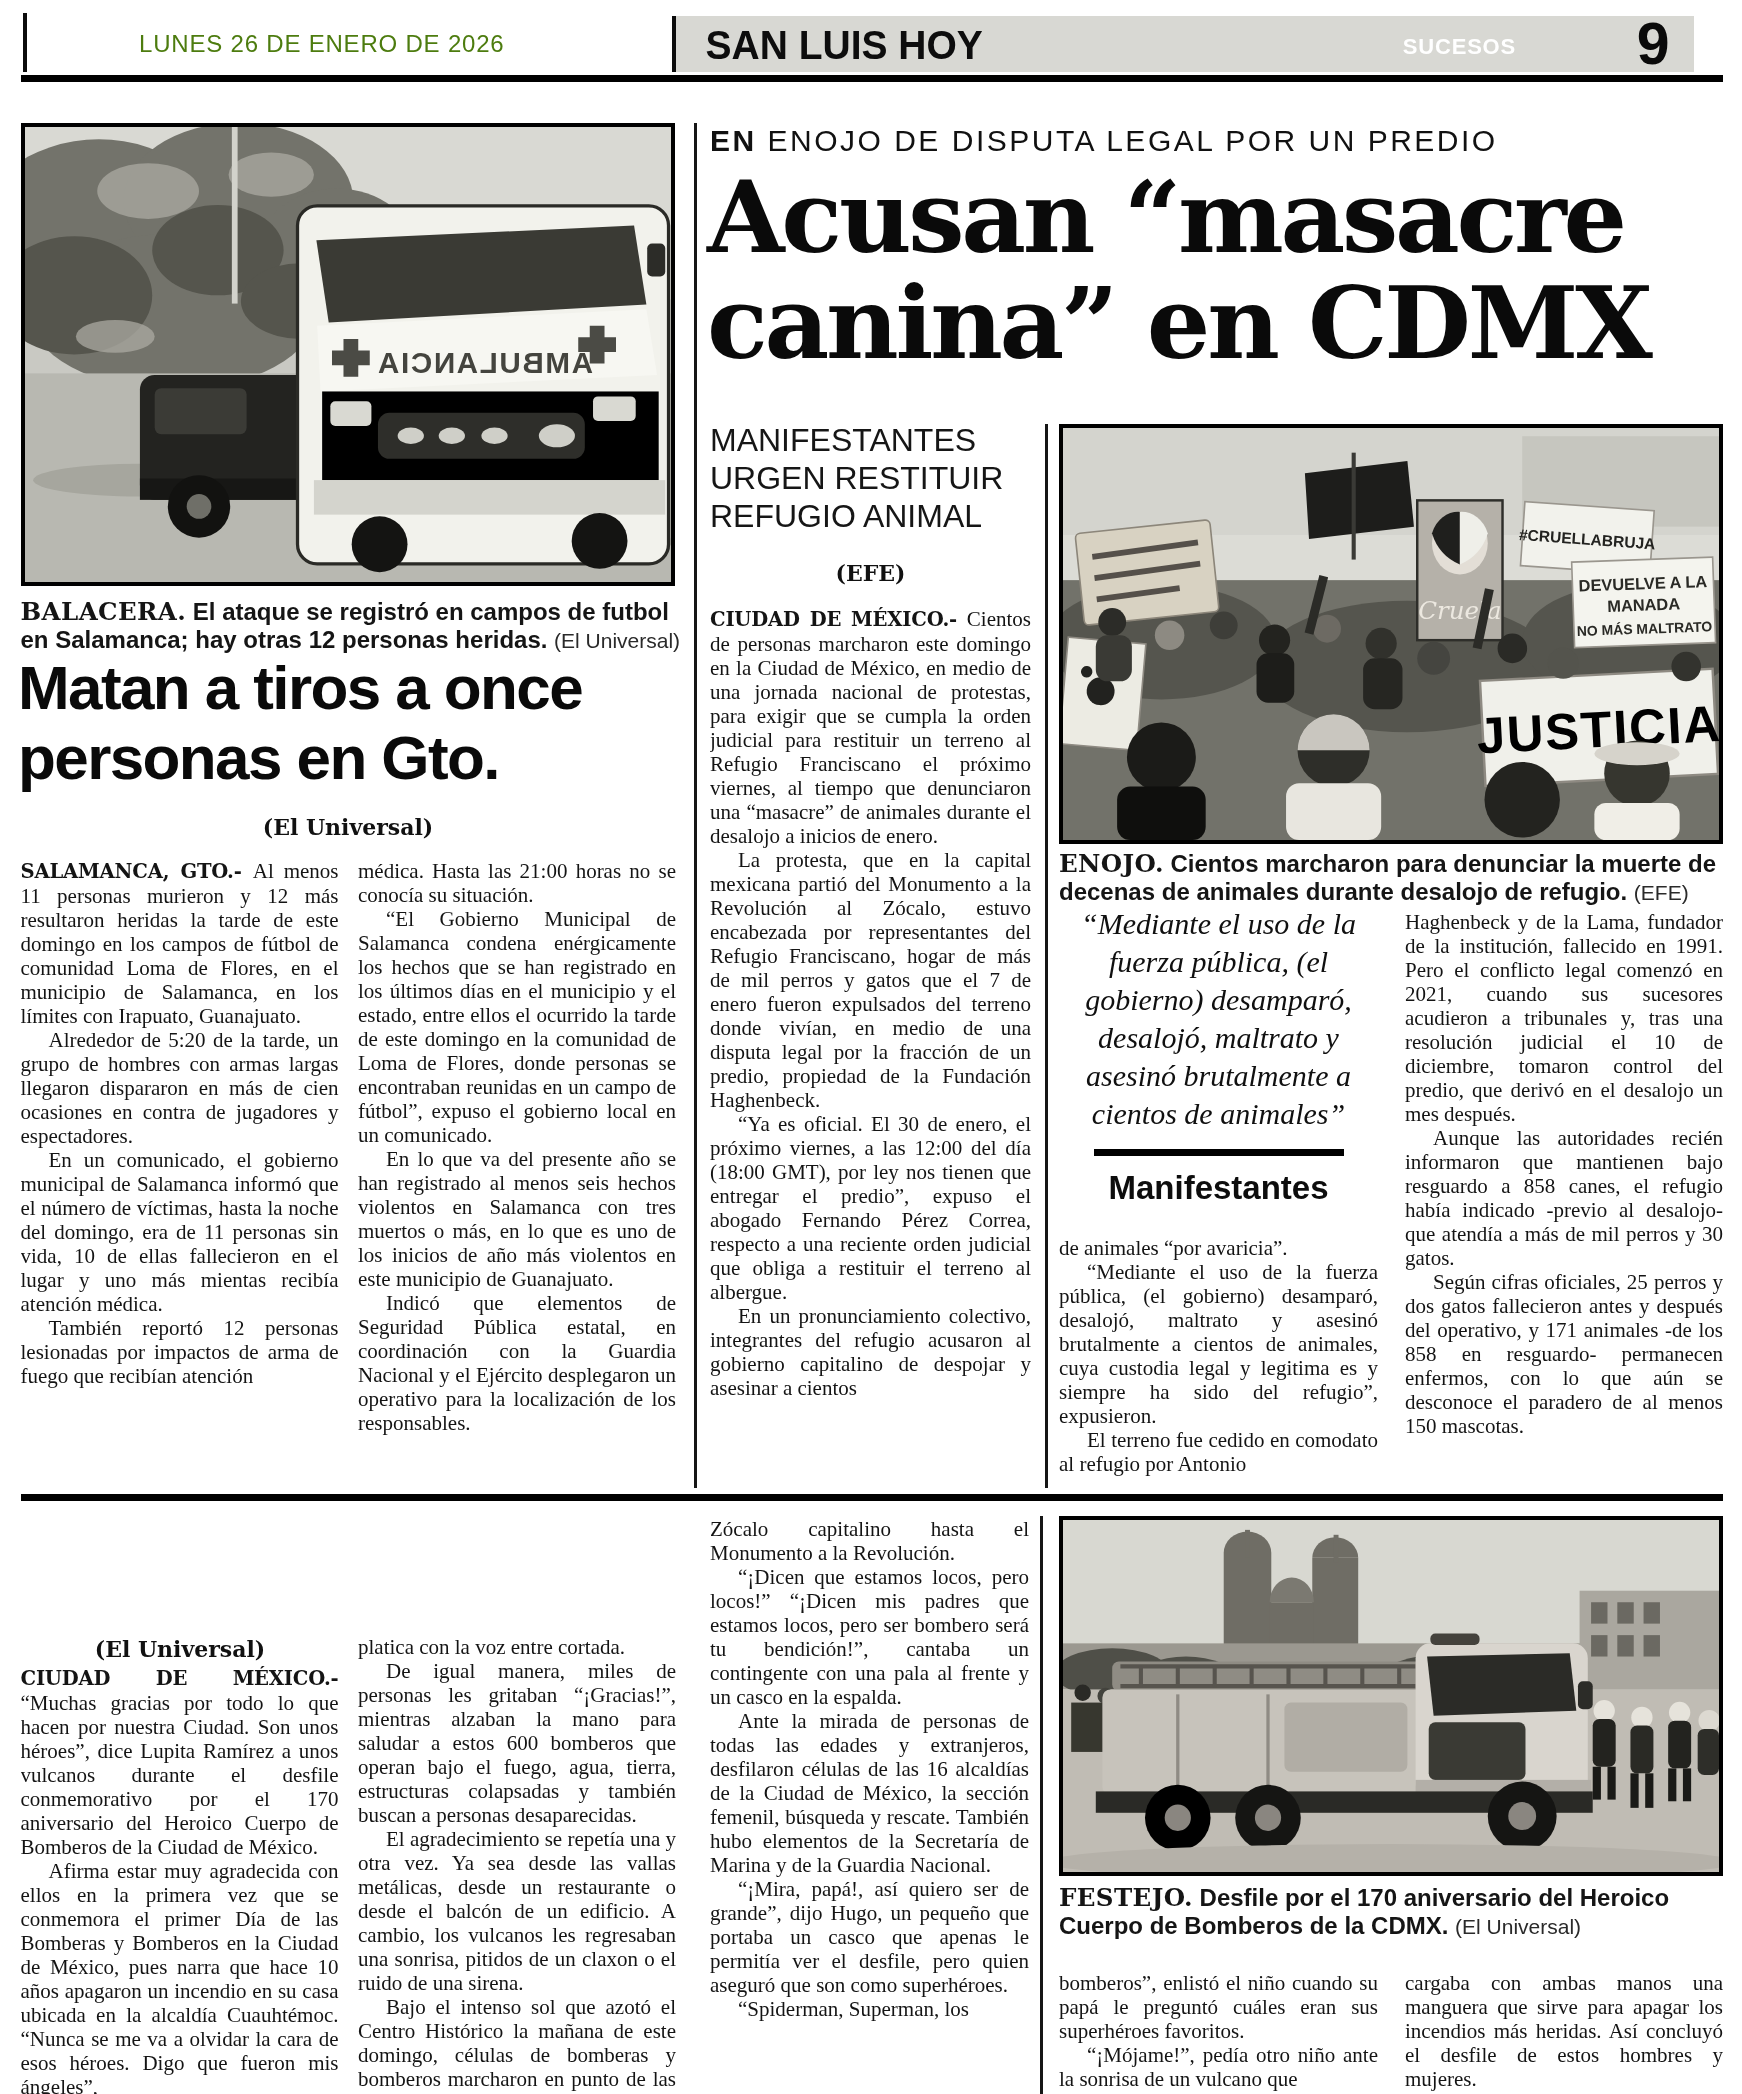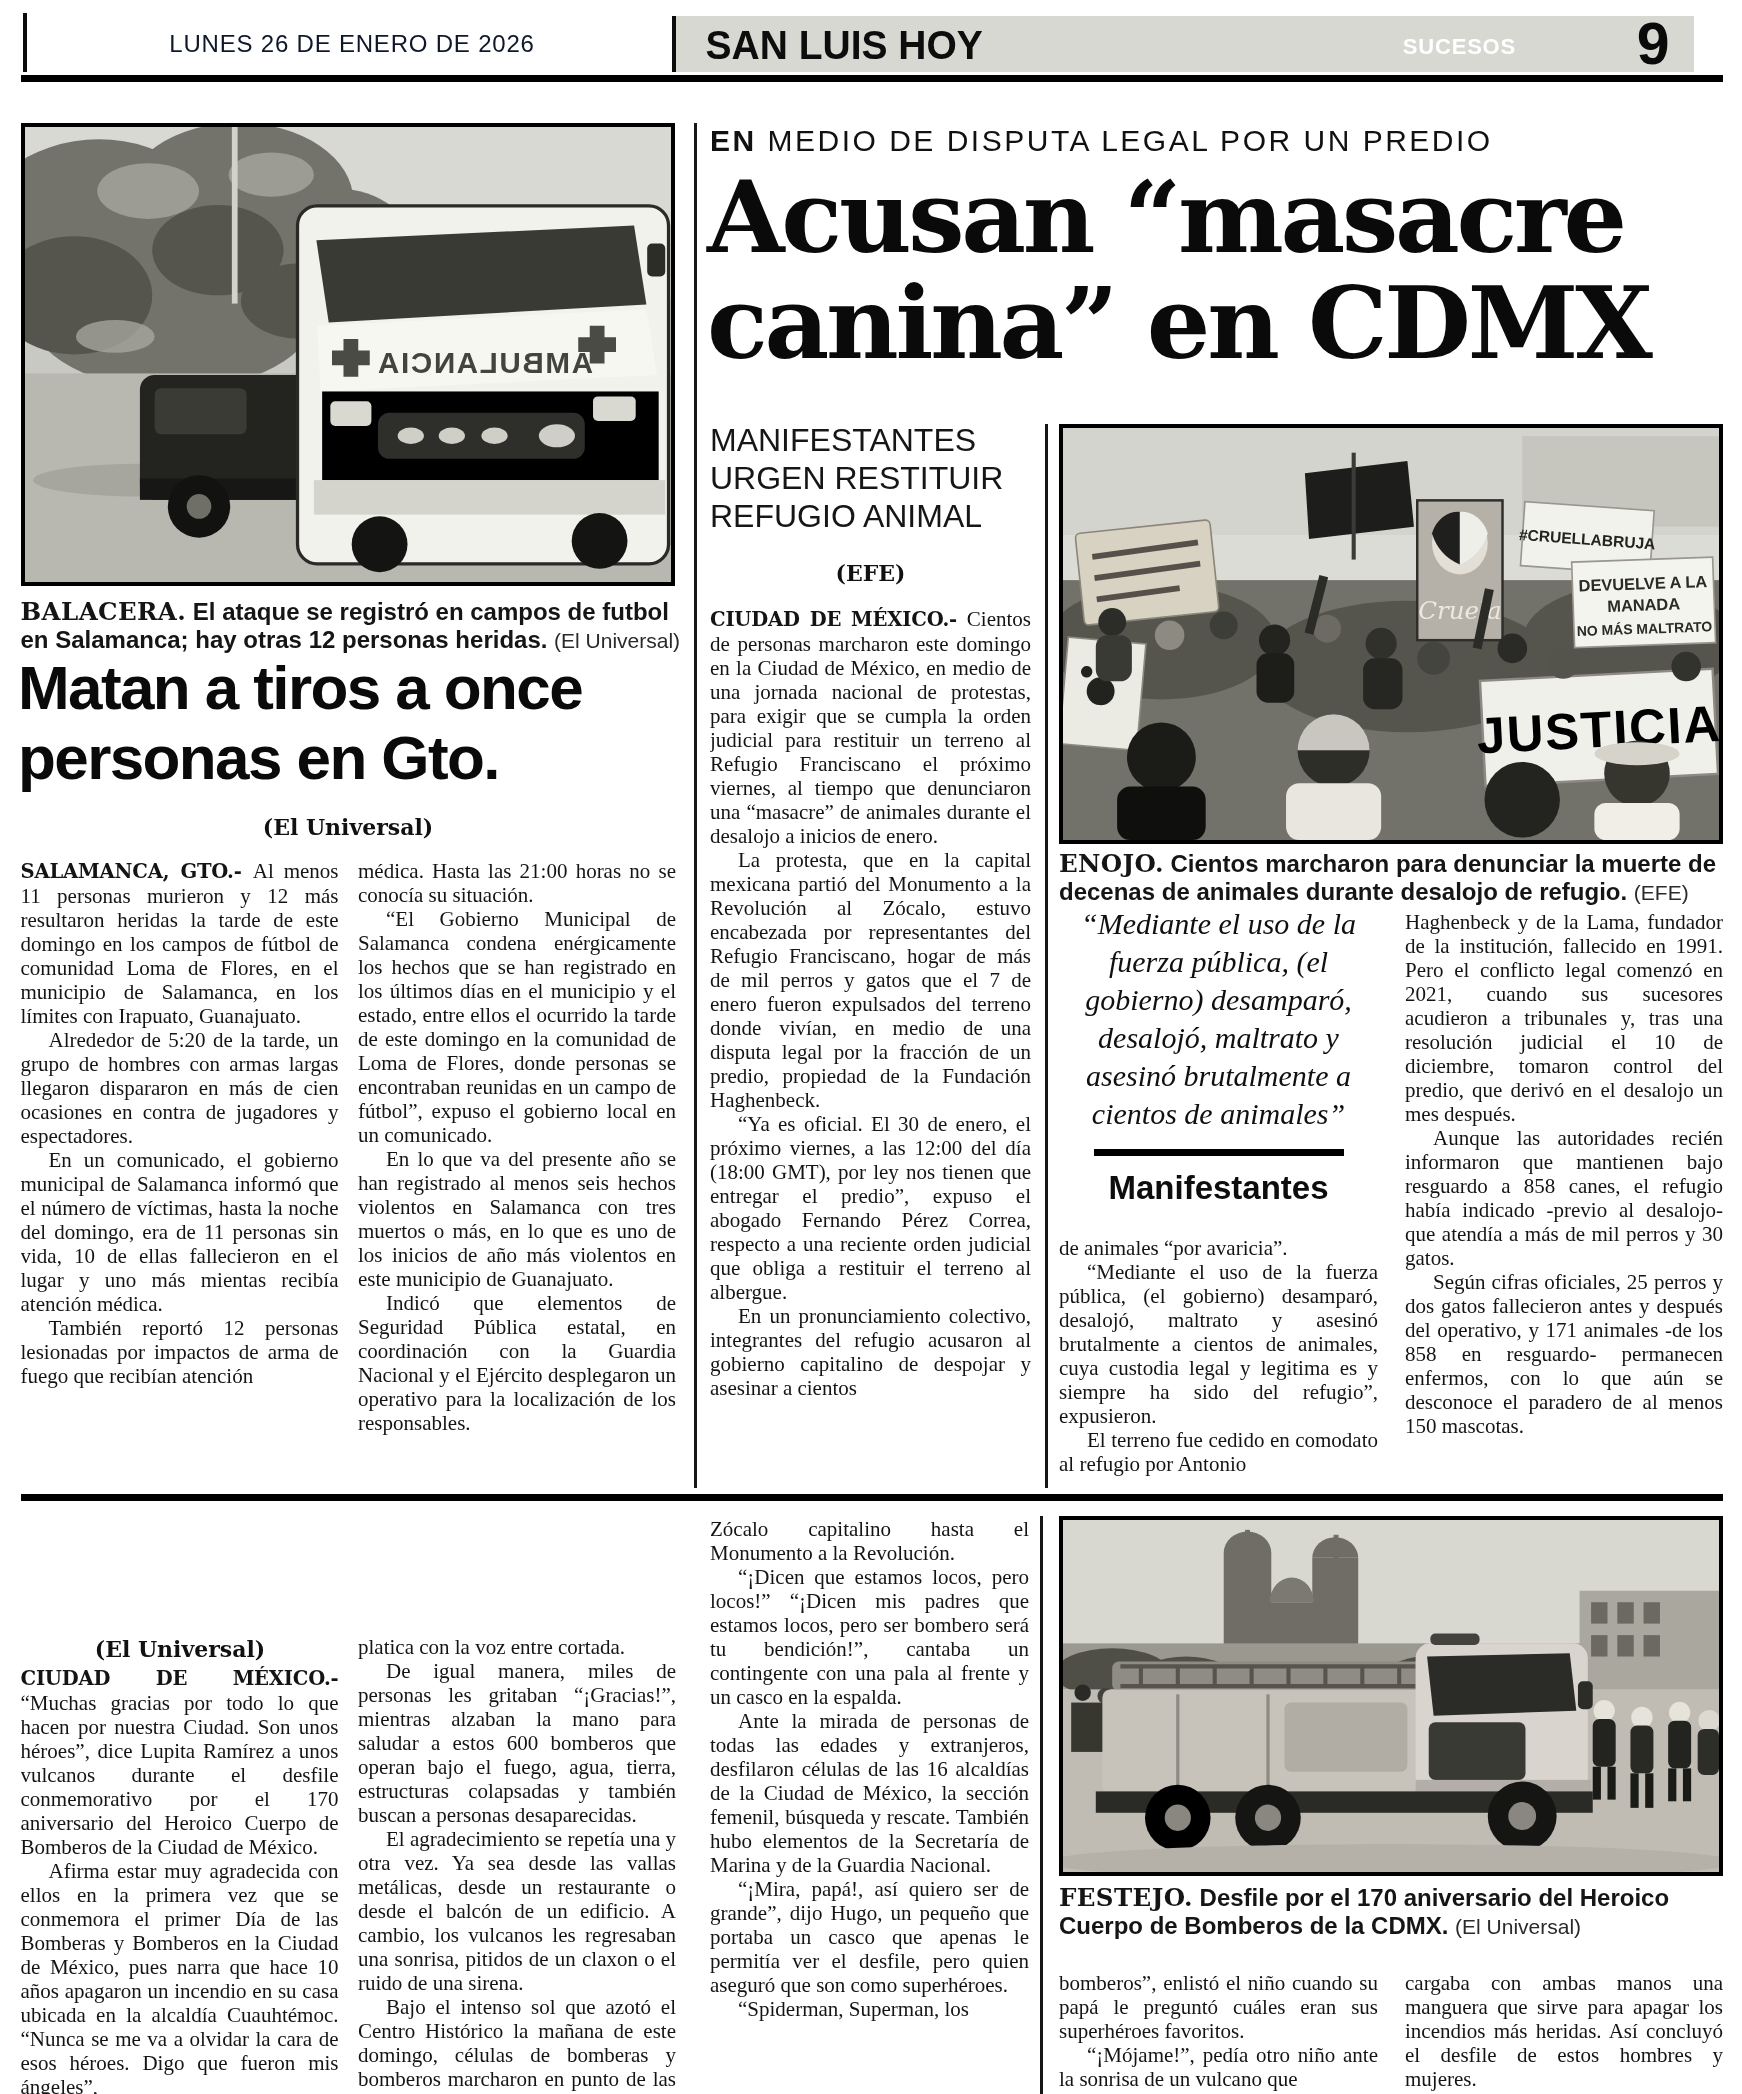--- a/index.html
+++ b/index.html
@@ -1,22 +1,22 @@
 <!DOCTYPE html>
 <html lang="es" style="font-size:13px"><head>
 <meta charset="utf-8">
 <style>
   * { margin:0; padding:0; box-sizing:border-box; }
   body { background:#fff; font-family:"Liberation Serif", serif; }
   #page { position:relative; width:1742px; height:2095px; background:#fff; overflow:hidden; color:#141414; }
 
   
   .header-tick { position:absolute; left:23px; top:13px; width:4.1px; height:59px; background:#0c0c0c; }
-  .header-date { position:absolute; left:139px; top:29.5px; width:426px; text-align:center;
-    font-family:"Liberation Sans", sans-serif; font-size:24px; letter-spacing:0.8px; color:#0f172a; }
+  .header-date { position:absolute; left:139px; top:29.5px; width:426px; text-align:left;
+    font-family:"Liberation Sans", sans-serif; font-size:24px; letter-spacing:0.8px; color:#4d7c0f; }
   .masthead-box { position:absolute; left:672px; top:16.4px; width:1022px; height:56px;
     background:#d8d8d3; border-left:4.9px solid #0c0c0c; }
   .masthead-title { position:absolute; left:29.5px; top:6.5px; font-family:"Liberation Sans", sans-serif;
     font-weight:bold; font-size:39px; letter-spacing:0px; color:#0d0d0d; transform:scaleY(1.04); transform-origin:left top; }
   .masthead-section { position:absolute; right:178px; top:18px; font-family:"Liberation Sans", sans-serif;
     font-weight:bold; font-size:22px; letter-spacing:0.8px; color:#ffffff; }
   .masthead-page { position:absolute; right:24.5px; top:-6.5px; font-family:"Liberation Sans", sans-serif;
     font-weight:bold; font-size:59px; color:#0a0a0a; }
   .header-rule { position:absolute; left:20.5px; top:75px; width:1702px; height:7.4px; background:#000; }
 
@@ -196,21 +196,21 @@
       <p class="indent">“El Gobierno Municipal de Salamanca condena enérgicamente los hechos que se han registrado en los últimos días en el municipio y el estado, entre ellos el ocurrido la tarde de este domingo en la comunidad de Loma de Flores, donde personas se encontraban reunidas en un campo de fútbol”, expuso el gobierno local en un comunicado.</p>
       <p class="indent">En lo que va del presente año se han registrado al menos seis hechos violentos en Salamanca con tres muertos o más, en lo que es uno de los inicios de año más violentos en este municipio de Guanajuato.</p>
       <p class="indent">Indicó que elementos de Seguridad Pública estatal, en coordinación con la Guardia Nacional y el Ejército desplegaron un operativo para la localización de los responsables.</p>
     </div>
 
   <div id="vrule-left" class="vrule"></div>
   <div id="vrule-right" class="vrule"></div>
   <div id="vrule-bottom" class="vrule"></div>
 
   <div class="kicker">
-    <b>EN</b><span> MEDIO DE DISPUTA LEGAL POR UN PREDIO</span>
+    <b>EN</b><span> ENOJO DE DISPUTA LEGAL POR UN PREDIO</span>
   </div>
   <div id="headline-acusan">
     <div>Acusan “masacre</div>
     <div>canina” en CDMX</div>
   </div>
   <div class="subhead">MANIFESTANTES URGEN RESTITUIR REFUGIO ANIMAL</div>
   <div id="byline-efe" class="byline">(EFE)</div>
   <div id="acusan-col1" class="bodycol">
       <p><span class="lead-in">CIUDAD DE MÉXICO.- </span>Cientos de personas marcharon este domingo en la Ciudad de México, en medio de una jornada nacional de protestas, para exigir que se cumpla la orden judicial para restituir un terreno al Refugio Franciscano el próximo viernes, al tiempo que denunciaron una “masacre” de animales durante el desalojo a inicios de enero.</p>
       <p class="indent">La protesta, que en la capital mexicana partió del Monumento a la Revolución al Zócalo, estuvo encabezada por representantes del Refugio Franciscano, hogar de más de mil perros y gatos que el 7 de enero fueron expulsados del terreno donde vivían, en medio de una disputa legal por la fracción de un predio, propiedad de la Fundación Haghenbeck.</p>

